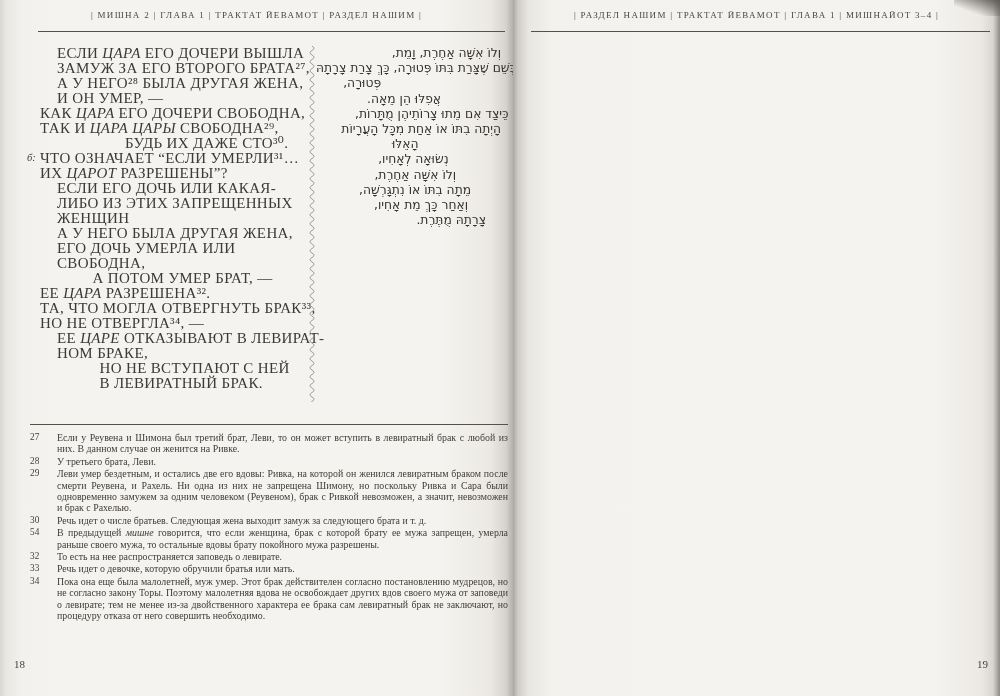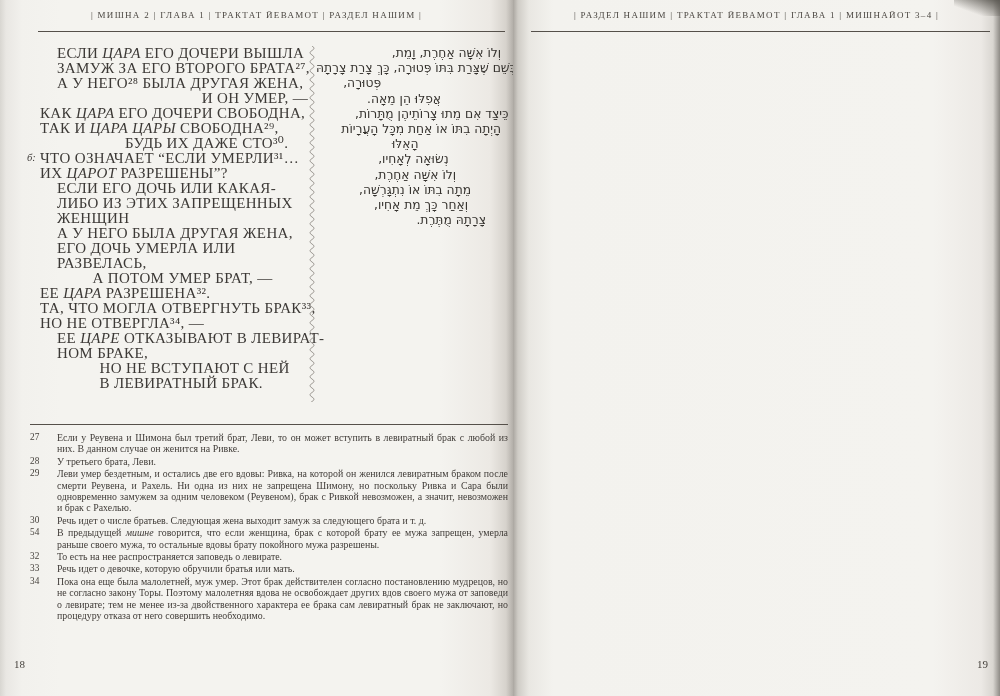--- a/index.html
+++ b/index.html
@@ -60,32 +60,32 @@
   <div class="page page-left">
     <div class="runhead">| МИШНА 2 | ГЛАВА 1 | ТРАКТАТ ЙЕВАМОТ | РАЗДЕЛ НАШИМ |</div>
     <div class="headrule"></div>
     <div class="folio">б:</div>
 
     <div class="body-l cols">
       <div class="col-ru-l">
           <div class="mline" style="padding-left: 17px;">ЕСЛИ <i>ЦАРА</i> ЕГО ДОЧЕРИ ВЫШЛА</div>
           <div class="mline" style="padding-left: 17px;">ЗАМУЖ ЗА ЕГО ВТОРОГО БРАТА²⁷,</div>
           <div class="mline" style="padding-left: 17px;">А У НЕГО²⁸ БЫЛА ДРУГАЯ ЖЕНА,</div>
-          <div class="mline" style="padding-left: 17px; text-align: right;">И ОН УМЕР, —</div>
+          <div class="mline" style="padding-left: 17px;">И ОН УМЕР, —</div>
           <div class="mline" style="padding-left: 0px;">КАК <i>ЦАРА</i> ЕГО ДОЧЕРИ СВОБОДНА,</div>
           <div class="mline" style="padding-left: 0px;">ТАК И <i>ЦАРА ЦАРЫ</i> СВОБОДНА²⁹,</div>
           <div class="mline" style="padding-left: 85px;">БУДЬ ИХ ДАЖЕ СТО³⁰.</div>
           <div class="mline" style="padding-left: 0px;">ЧТО ОЗНАЧАЕТ “ЕСЛИ УМЕРЛИ³¹…</div>
           <div class="mline" style="padding-left: 0px;">ИХ <i>ЦАРОТ</i> РАЗРЕШЕНЫ”?</div>
           <div class="mline" style="padding-left: 17px;">ЕСЛИ ЕГО ДОЧЬ ИЛИ КАКАЯ-</div>
           <div class="mline" style="padding-left: 17px;">ЛИБО ИЗ ЭТИХ ЗАПРЕЩЕННЫХ</div>
           <div class="mline" style="padding-left: 17px;">ЖЕНЩИН</div>
           <div class="mline" style="padding-left: 17px;">А У НЕГО БЫЛА ДРУГАЯ ЖЕНА,</div>
           <div class="mline" style="padding-left: 17px;">ЕГО ДОЧЬ УМЕРЛА ИЛИ</div>
-          <div class="mline" style="padding-left: 17px;">РАЗВЕЛАСЬ,</div>
+          <div class="mline" style="padding-left: 17px;">СВОБОДНА,</div>
           <div class="mline" style="padding-left: 17px; text-align: center;">А ПОТОМ УМЕР БРАТ, —</div>
           <div class="mline" style="padding-left: 0px;">ЕЕ <i>ЦАРА</i> РАЗРЕШЕНА³².</div>
           <div class="mline" style="padding-left: 0px;">ТА, ЧТО МОГЛА ОТВЕРГНУТЬ БРАК³³,</div>
           <div class="mline" style="padding-left: 0px;">НО НЕ ОТВЕРГЛА³⁴, —</div>
           <div class="mline" style="padding-left: 17px;">ЕЕ <i>ЦАРЕ</i> ОТКАЗЫВАЮТ В ЛЕВИРАТ-</div>
           <div class="mline" style="padding-left: 17px;">НОМ БРАКЕ,</div>
           <div class="mline" style="padding-left: 59.5px;">НО НЕ ВСТУПАЮТ С НЕЙ</div>
           <div class="mline" style="padding-left: 59.5px;">В ЛЕВИРАТНЫЙ БРАК.</div>
         </div>
       <div class="divider squiggle">

